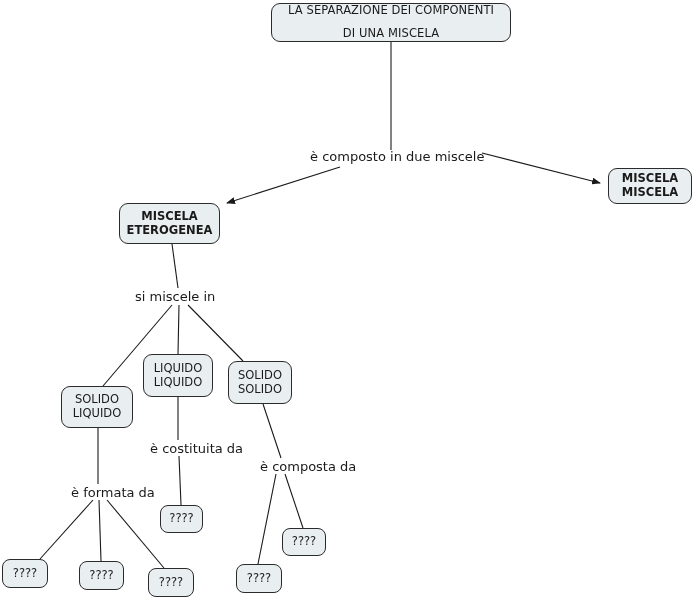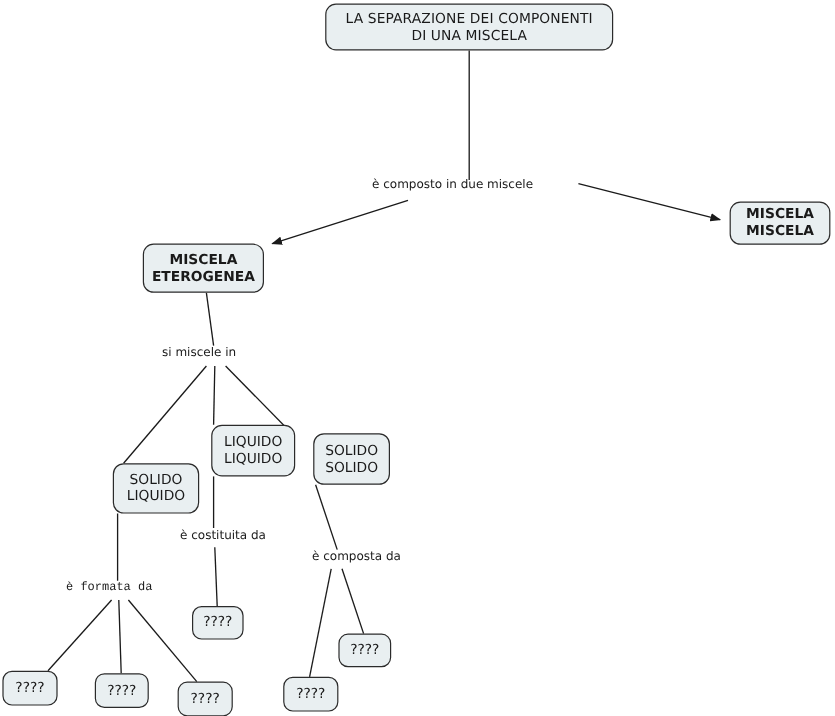--- a/index.html
+++ b/index.html
@@ -38,36 +38,36 @@
     text-align: center;
     line-height: 1.18;
     white-space: pre;
   }
   .node-line {
     display: block;
   }
   .node-title {
     font-size: 11.5px;
     letter-spacing: 0.1px;
+    justify-content: space-between;
   }
   .node-mid {
     font-size: 11.5px;
     font-weight: bold;
   }
   .node-small {
     font-size: 11.5px;
-    margin-left: 33px;
   }
   .node-q {
     font-size: 11.5px;
     border-radius: 8px;
   }
   .link-label {
     position: absolute;
-    font-size: 10px;
+    font-size: 13px;
     color: #1a1a1a;
     white-space: nowrap;
     background: transparent;
   }
 </style>
 </head>
 <body>
 
 <div id="canvas">
 
@@ -137,21 +137,21 @@
 
   <div class="node node-small" style="left:61px; top:386px; width:72px; height:42px;">
     <span class="node-line">SOLIDO</span>
     <span class="node-line">LIQUIDO</span>
   </div>
 
   <div class="link-label" style="left:150px; top:441px;">è costituita da</div>
 
   <div class="link-label" style="left:236px; top:459px;margin-left:24px;">è composta da</div>
 
-  <div class="link-label" style="left:55px; top:485px;font-family:Liberation Mono, monospace;">è formata da</div>
+  <div class="link-label" style="left:71px; top:485px;">è formata da</div>
 
   <div class="node node-q" style="left:160px; top:505px; width:43px; height:28px;">
     <span class="node-line">????</span>
   </div>
 
   <div class="node node-q" style="left:282px; top:528px; width:44px; height:28px;">
     <span class="node-line">????</span>
   </div>
 
   <div class="node node-q" style="left:2px; top:559px; width:46px; height:29px;">

